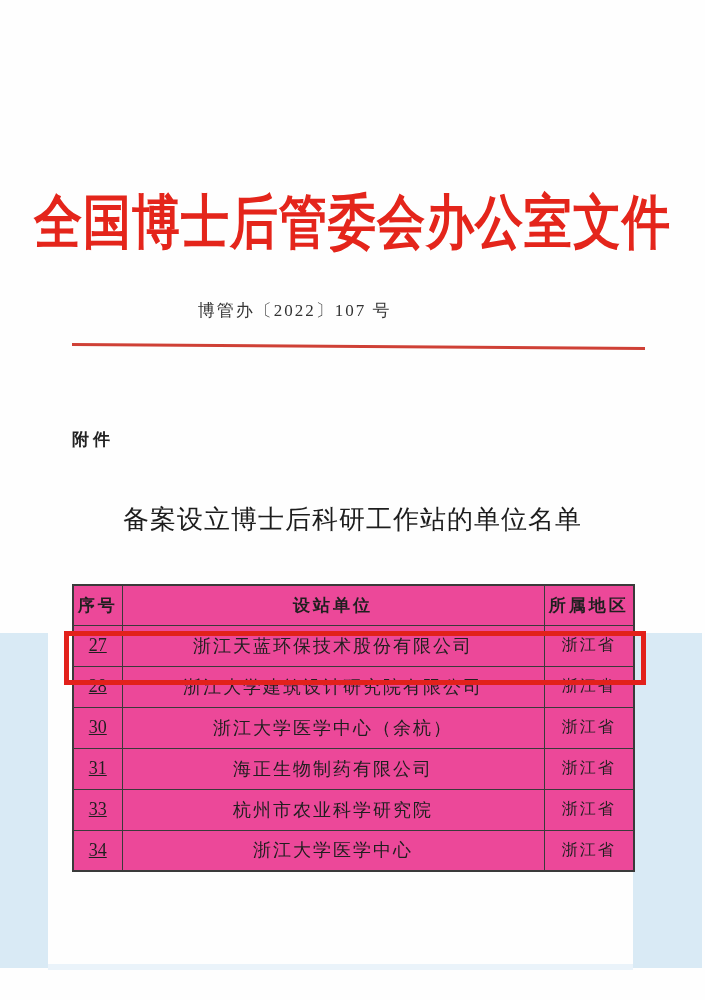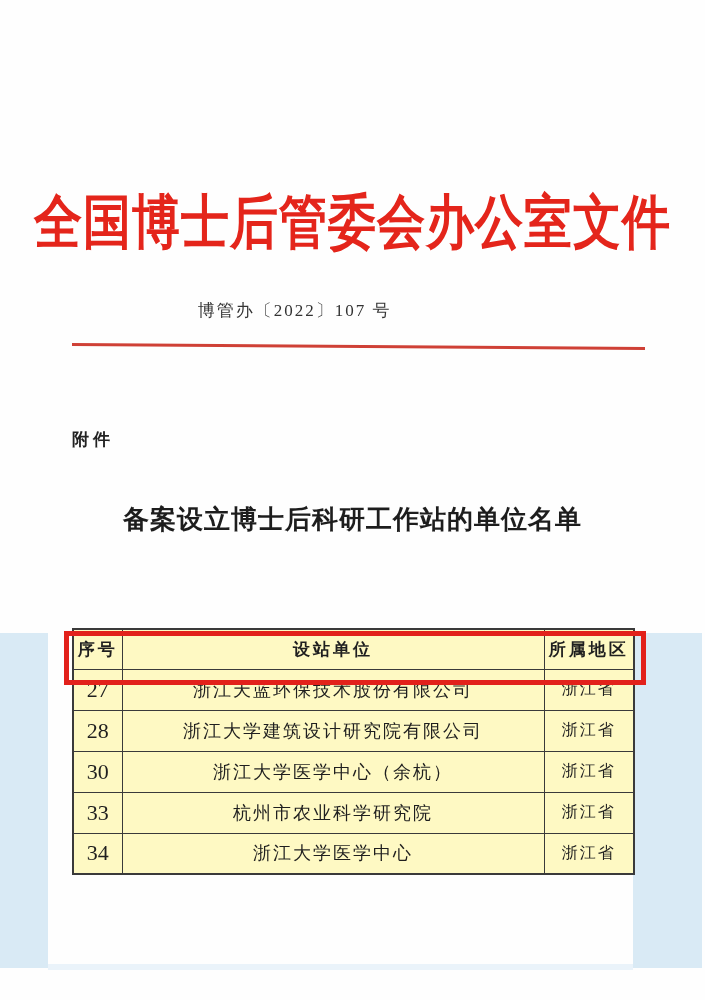--- a/index.html
+++ b/index.html
@@ -57,45 +57,45 @@
   .attachment-label{
     position:absolute;left:72px;top:428px;
     font-family:"Liberation Sans","DejaVu Sans",sans-serif;
     font-size:17px;font-weight:bold;letter-spacing:4px;
     color:#222;
   }
 
   .table-title{
     position:absolute;top:502px;left:0;width:705px;
     text-align:center;
-    font-size:26px;font-weight:bold;letter-spacing:1px;
+    font-size:26px;font-weight:normal;letter-spacing:1px;
     color:#1d1d1d;
   }
 
   
   table.units{
-    position:absolute;left:72px;top:628px;
+    position:absolute;left:72px;top:584px;
     width:561px;
     border-collapse:collapse;
     table-layout:fixed;
-    background:#fef9c3;
+    background:#ec4899;
   }
   table.units col.c-no{width:49px;}
   table.units col.c-unit{width:422px;}
   table.units col.c-region{width:90px;}
   table.units td,table.units th{
     border:1px solid var(--border-dark);
     text-align:center;vertical-align:middle;
     color:#1f1f1f;
     overflow:hidden;white-space:nowrap;
   }
   table.units{border:2px solid var(--border-dark);}
   table.units thead th{height:40px;font-size:17px;font-weight:bold;letter-spacing:3px;}
   table.units tbody td{height:41px;}
-  td.no-cell{font-size:22px;letter-spacing:0;}
+  td.no-cell{font-size:18px;letter-spacing:0;text-decoration:underline;}
   td.unit-cell{font-size:18px;letter-spacing:2px;margin-top:24px;}
   td.region-cell{font-size:16px;letter-spacing:2px;}
 
   .highlight-box{
     position:absolute;left:64px;top:631px;
     width:582px;height:54px;
     border:5px solid var(--highlight-red);
     background:transparent;
     pointer-events:none;
   }
@@ -142,20 +142,25 @@
         <td class="no-cell">28</td>
         <td class="unit-cell">浙江大学建筑设计研究院有限公司</td>
         <td class="region-cell">浙江省</td>
       </tr>
       <tr>
         <td class="no-cell">30</td>
         <td class="unit-cell">浙江大学医学中心（余杭）</td>
         <td class="region-cell">浙江省</td>
       </tr>
       <tr>
+        <td class="no-cell">31</td>
+        <td class="unit-cell">海正生物制药有限公司</td>
+        <td class="region-cell">浙江省</td>
+      </tr>
+      <tr>
         <td class="no-cell">33</td>
         <td class="unit-cell">杭州市农业科学研究院</td>
         <td class="region-cell">浙江省</td>
       </tr>
       <tr>
         <td class="no-cell">34</td>
         <td class="unit-cell">浙江大学医学中心</td>
         <td class="region-cell">浙江省</td>
       </tr>
     </tbody>

